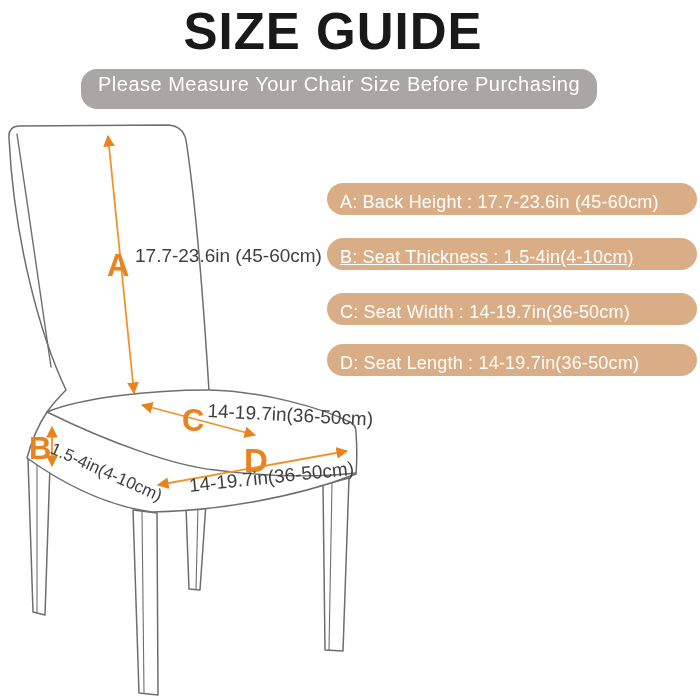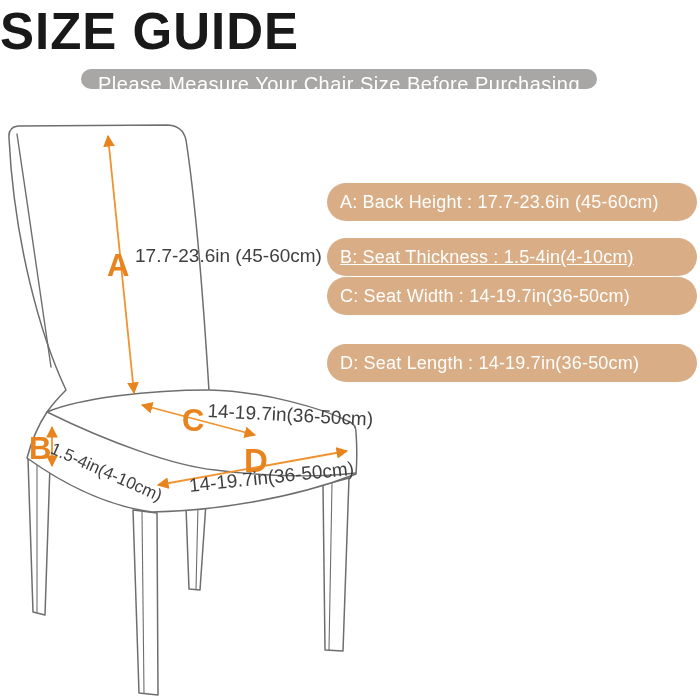--- a/index.html
+++ b/index.html
@@ -9,25 +9,25 @@
     --banner:#A9A7A6;
     --line:#6E6E6E;
     --ink:#3F3F3F;
   }
   *{margin:0;padding:0;box-sizing:border-box;}
   html,body{width:700px;height:700px;background:#ffffff;overflow:hidden;}
   body{position:relative;font-family:"Liberation Sans",sans-serif;}
 
   .title{
     position:absolute;left:0;top:2px;width:666px;
-    font-size:51px;font-weight:bold;color:#191919;
+    text-align:center;font-size:51px;font-weight:bold;color:#191919;
     letter-spacing:1px;white-space:nowrap;
   }
   .banner{
-    position:absolute;left:81px;top:69px;width:516px;height:20px;
+    position:absolute;left:81px;top:69px;width:516px;height:40px;
     background:var(--banner);border-radius:16px;
     color:#ffffff;font-size:20px;line-height:31px;text-align:center;
     letter-spacing:.5px;white-space:nowrap;
   }
 
   .chair-svg{position:absolute;left:0;top:0;width:700px;height:700px;}
   .fillshape{fill:#ffffff;stroke:var(--line);stroke-width:1.5;stroke-linejoin:round;}
   .line{fill:none;stroke:var(--line);stroke-width:1.4;stroke-linejoin:round;stroke-linecap:round;}
   .thin{fill:none;stroke:var(--line);stroke-width:1.1;}
   .aline{fill:none;stroke:var(--arrow);stroke-width:1.8;}
@@ -37,21 +37,21 @@
     position:absolute;color:var(--accent);
     font-size:31px;font-weight:bold;line-height:1;white-space:nowrap;
   }
   .dim-text{
     position:absolute;color:var(--ink);
     font-size:19px;line-height:1;white-space:nowrap;
   }
   .rot{transform-origin:left top;}
 
   .pill{
-    position:absolute;left:327px;width:370px;height:38px;
+    position:absolute;left:327px;width:370px;height:32px;
     background:var(--pill);border-radius:19px;
     color:#ffffff;font-size:18px;line-height:38px;
     padding-left:13px;white-space:nowrap;letter-spacing:.2px;
   }
 </style>
 </head>
 <body>
 
 <div class="title">SIZE GUIDE</div>
 
@@ -99,14 +99,14 @@
 <div class="dim-text rot" style="left:55px;top:440px;font-size:17px;transform:rotate(24deg);">1.5-4in(4-10cm)</div>
 
 <div class="dim-letter" style="left:182px;top:405px;">C</div>
 <div class="dim-text rot" style="left:208px;top:401px;transform:rotate(3deg);">14-19.7in(36-50cm)</div>
 
 <div class="dim-letter" style="left:244px;top:444px;font-size:33px;">D</div>
 <div class="dim-text rot" style="left:188px;top:476px;transform:rotate(-6deg);">14-19.7in(36-50cm)</div>
 
 <div class="pill" style="top:183px;">A: Back Height : 17.7-23.6in (45-60cm)</div>
 <div class="pill" style="top:238px;text-decoration:underline;">B: Seat Thickness : 1.5-4in(4-10cm)</div>
-<div class="pill" style="top:277px;">C: Seat Width : 14-19.7in(36-50cm)</div>
+<div class="pill" style="top:293px;">C: Seat Width : 14-19.7in(36-50cm)</div>
 <div class="pill" style="top:344px;">D: Seat Length : 14-19.7in(36-50cm)</div>
 
 </body></html>

